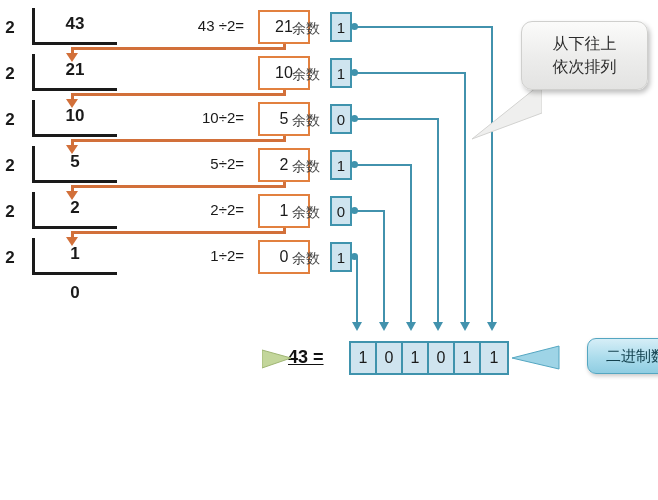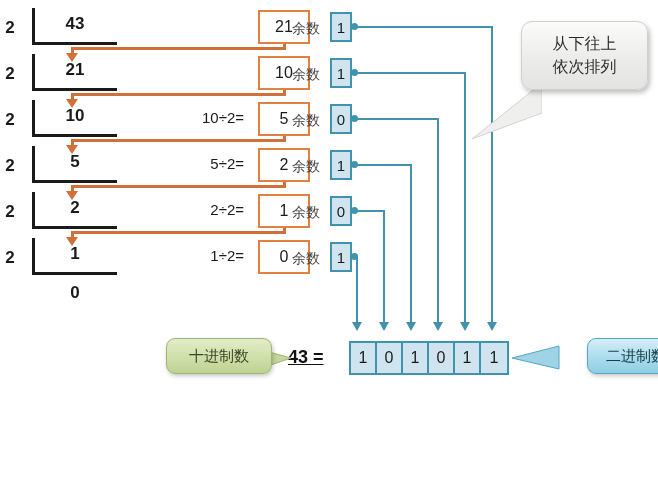--- a/index.html
+++ b/index.html
@@ -163,20 +163,21 @@
   }
 </style>
 </head>
 <body>
 
 <div id="stage">
 
   <div class="abs divisor" style="left:2px;top:18px;">2</div>
   <div class="abs lbracket" style="left:32px;top:8px;"></div>
   <div class="abs dividend" style="left:40px;top:14px;">43</div>
+  <div class="abs eqtext" style="left:148px;top:17px;">43 ÷2=</div>
   <div class="abs qbox" style="left:258px;top:10px;">21</div>
   <div class="abs ylabel" style="left:288px;top:20px;">余数</div>
   <div class="abs rbox" style="left:330px;top:12px;">1</div>
   <div class="abs dot" style="left:351px;top:23px;"></div>
 
   <div class="abs divisor" style="left:2px;top:64px;">2</div>
   <div class="abs lbracket" style="left:32px;top:54px;"></div>
   <div class="abs dividend" style="left:40px;top:60px;">21</div>
   <div class="abs qbox" style="left:258px;top:56px;">10</div>
   <div class="abs ylabel" style="left:288px;top:66px;">余数</div>
@@ -287,21 +288,20 @@
   <div class="callout" id="callout-order">
     <div>
       <div>从下往上</div>
       <div>依次排列</div>
     </div>
   </div>
 
   <svg class="abs" style="left:262px;top:348px;width:30px;height:24px;">
     <polygon points="0,2 0,20 29,10" fill="#c3d69b" stroke="#9fb573" stroke-width="1"></polygon>
   </svg>
-  <div class="callout" id="callout-decimal">十进制数</div>
 
   <svg class="abs" style="left:512px;top:345px;width:48px;height:26px;">
     <polygon points="0,13 47,1 47,24" fill="#9ed4e6" stroke="#54a6c1" stroke-width="1"></polygon>
   </svg>
   <div class="callout" id="callout-binary">二进制数</div>
 
 
 </div>
 
 </body></html>

